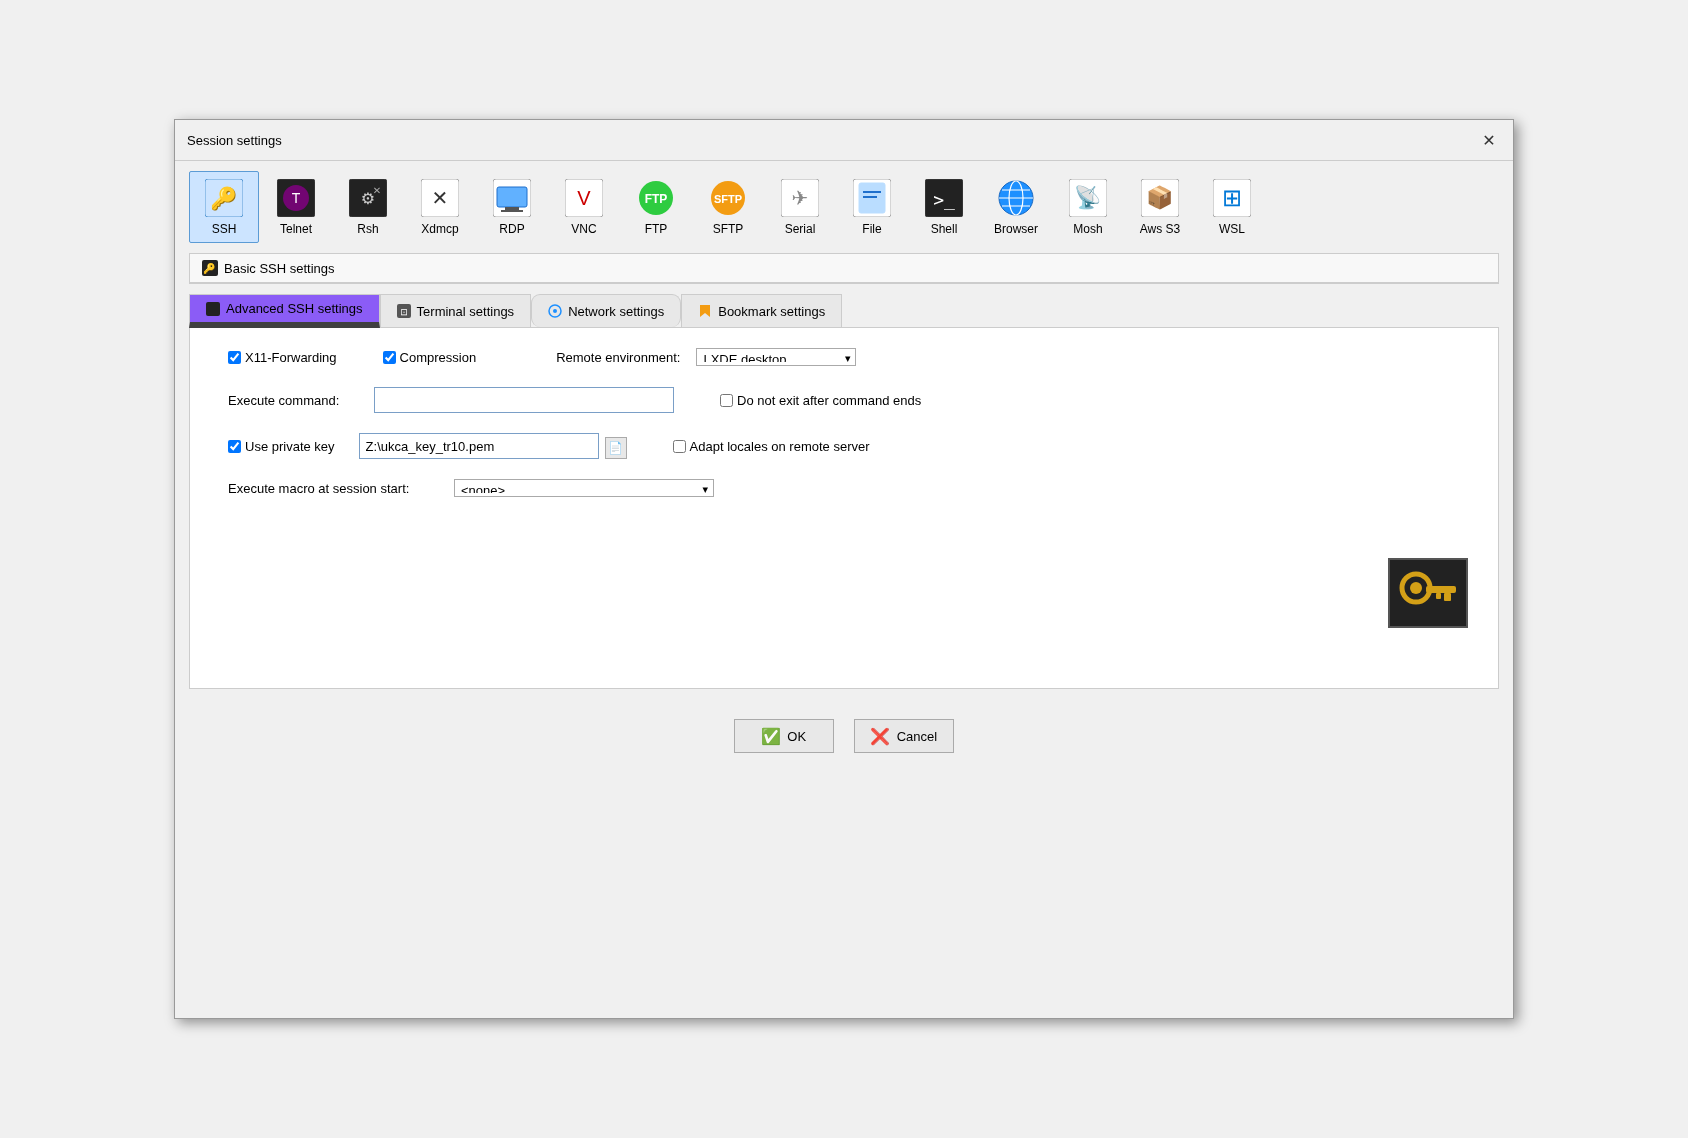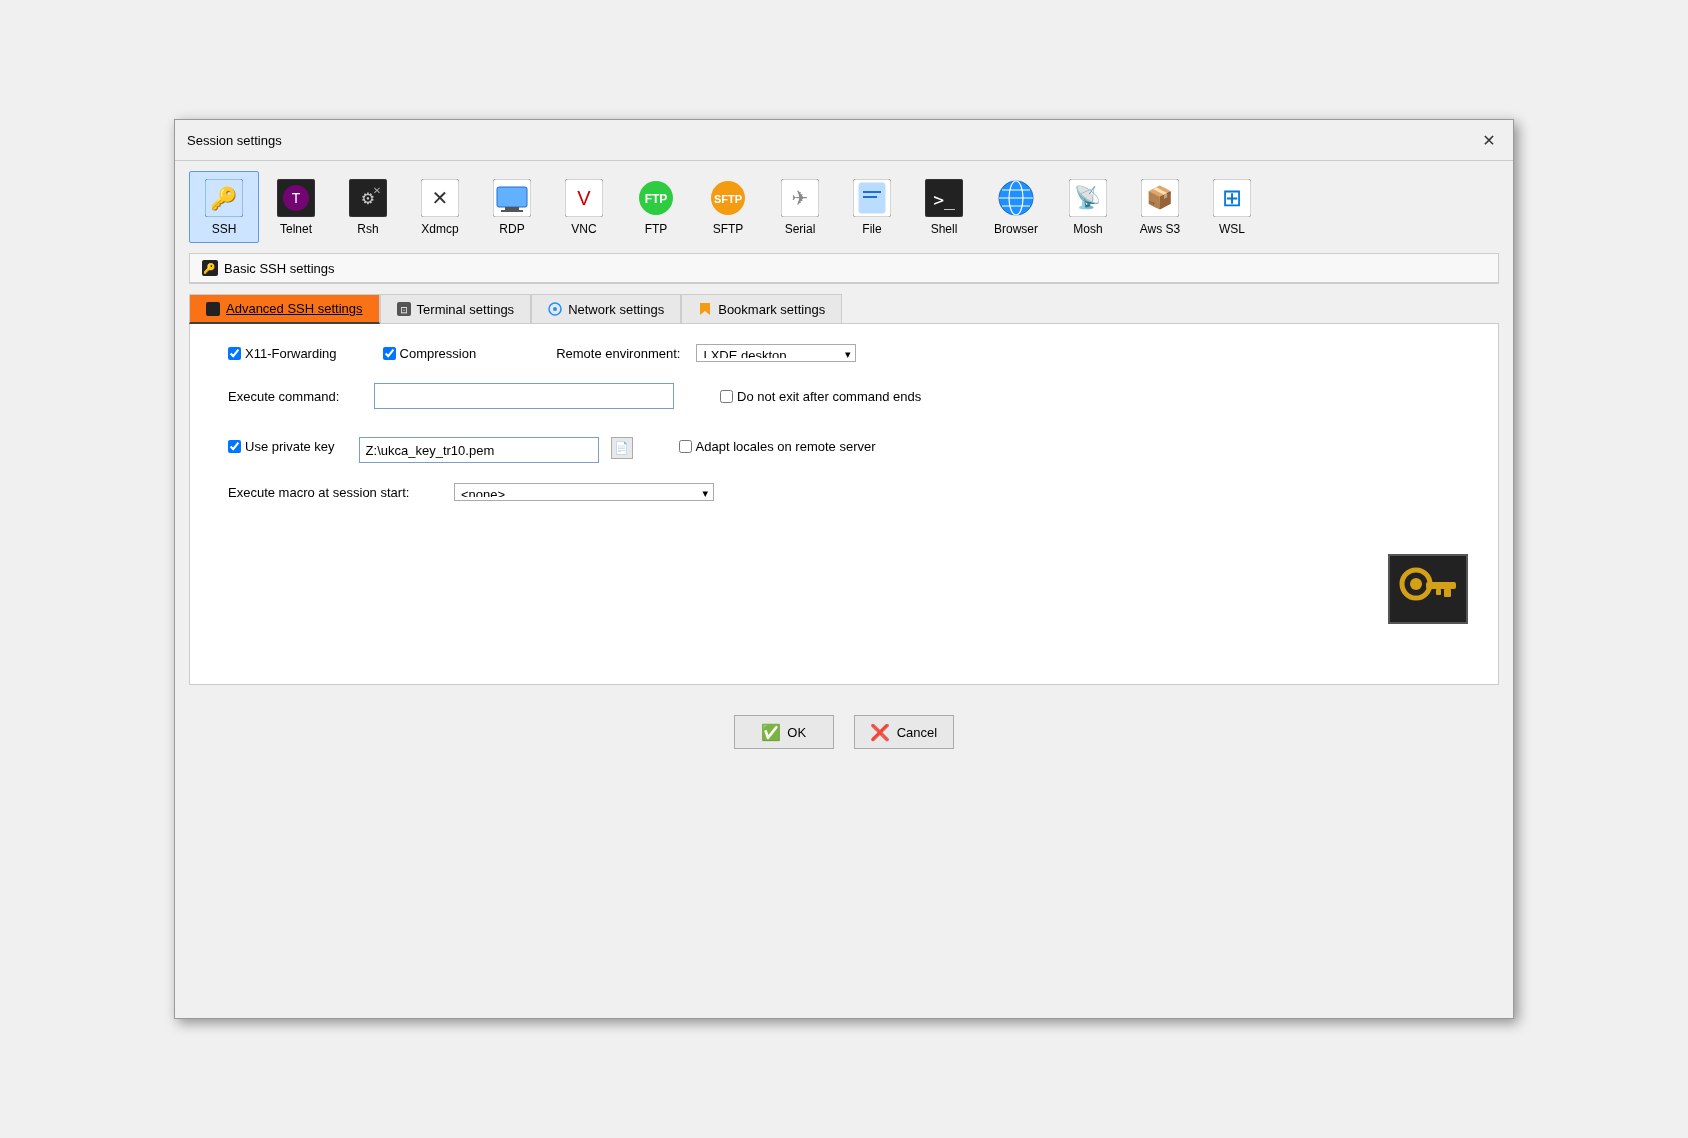--- a/index.html
+++ b/index.html
@@ -89,26 +89,25 @@
       border: 1px solid #ccc;
       border-bottom: none;
       background: #e8e8e8;
       cursor: pointer;
       display: flex;
       align-items: center;
       gap: 6px;
       font-size: 13px;
     }
     .tab.active {
-      background: #f97316;
-      border-bottom: 2px solid #404040;
+      background: #8b5cf6;
+      border-bottom: 6px solid #404040;
       margin-bottom: -1px;
       z-index: 1;
       position: relative;
-      text-decoration: underline;
     }
 
     .section-content {
       padding: 16px 20px;
     }
     .basic-row {
       display: flex;
       align-items: center;
       gap: 12px;
     }
@@ -212,23 +211,22 @@
       background: #e8e8e8;
       border: 1px solid #aaa;
       cursor: pointer;
       display: flex;
       align-items: center;
       justify-content: center;
       font-size: 12px;
     }
     .inline-row {
       display: flex;
-      align-items: flex-start;
-      gap: 12px;
-      margin-top: 8px;
+      align-items: flex-end;
+      gap: 6px;
     }
     .remote-env-select { width: 160px; }
     .ssh-browser-select { width: 260px; }
     .macro-select { width: 260px; }
 
     .key-image {
       position: absolute;
       right: 30px;
       bottom: 60px;
       width: 80px;
@@ -457,21 +455,21 @@
       </div>
 
       <div class="tab" style="display:flex;align-items:center;gap:6px;">
         <svg width="14" height="14">
             <rect width="14" height="14" rx="2" fill="#555"></rect>
             <text x="7" y="11" text-anchor="middle" font-size="9" fill="white">⊡</text>
           </svg>
         <span>Terminal settings</span>
       </div>
 
-      <div class="tab" style="display:flex;align-items:center;gap:6px;">
+      <div class="tab" style="display:flex;align-items:center;gap:6px;border-radius:9px;">
         <svg width="14" height="14">
             <circle cx="7" cy="7" r="6" fill="none" stroke="#1e90ff" stroke-width="1.5"></circle>
             <circle cx="7" cy="7" r="2" fill="#1e90ff"></circle>
           </svg>
         <span>Network settings</span>
       </div>
 
       <div class="tab" style="display:flex;align-items:center;gap:6px;">
         <svg width="14" height="14">
             <polygon points="2,1 12,1 12,13 7,9 2,13" fill="#f39c12"></polygon>

